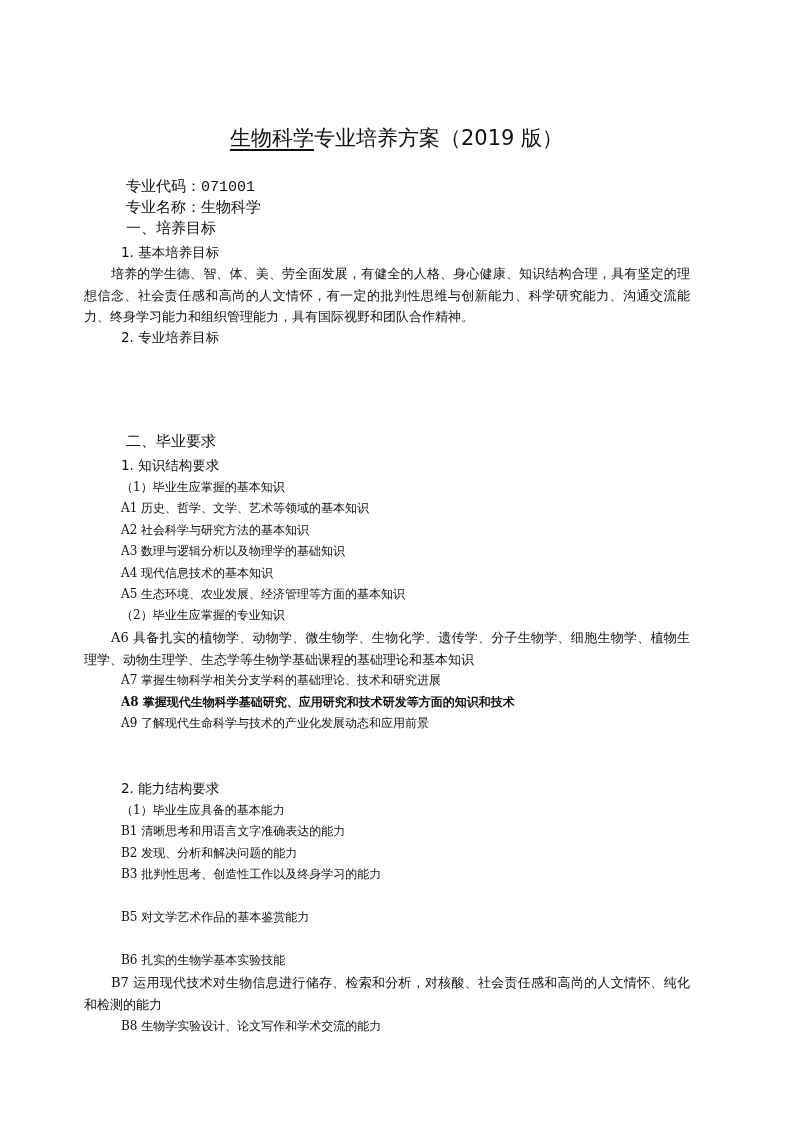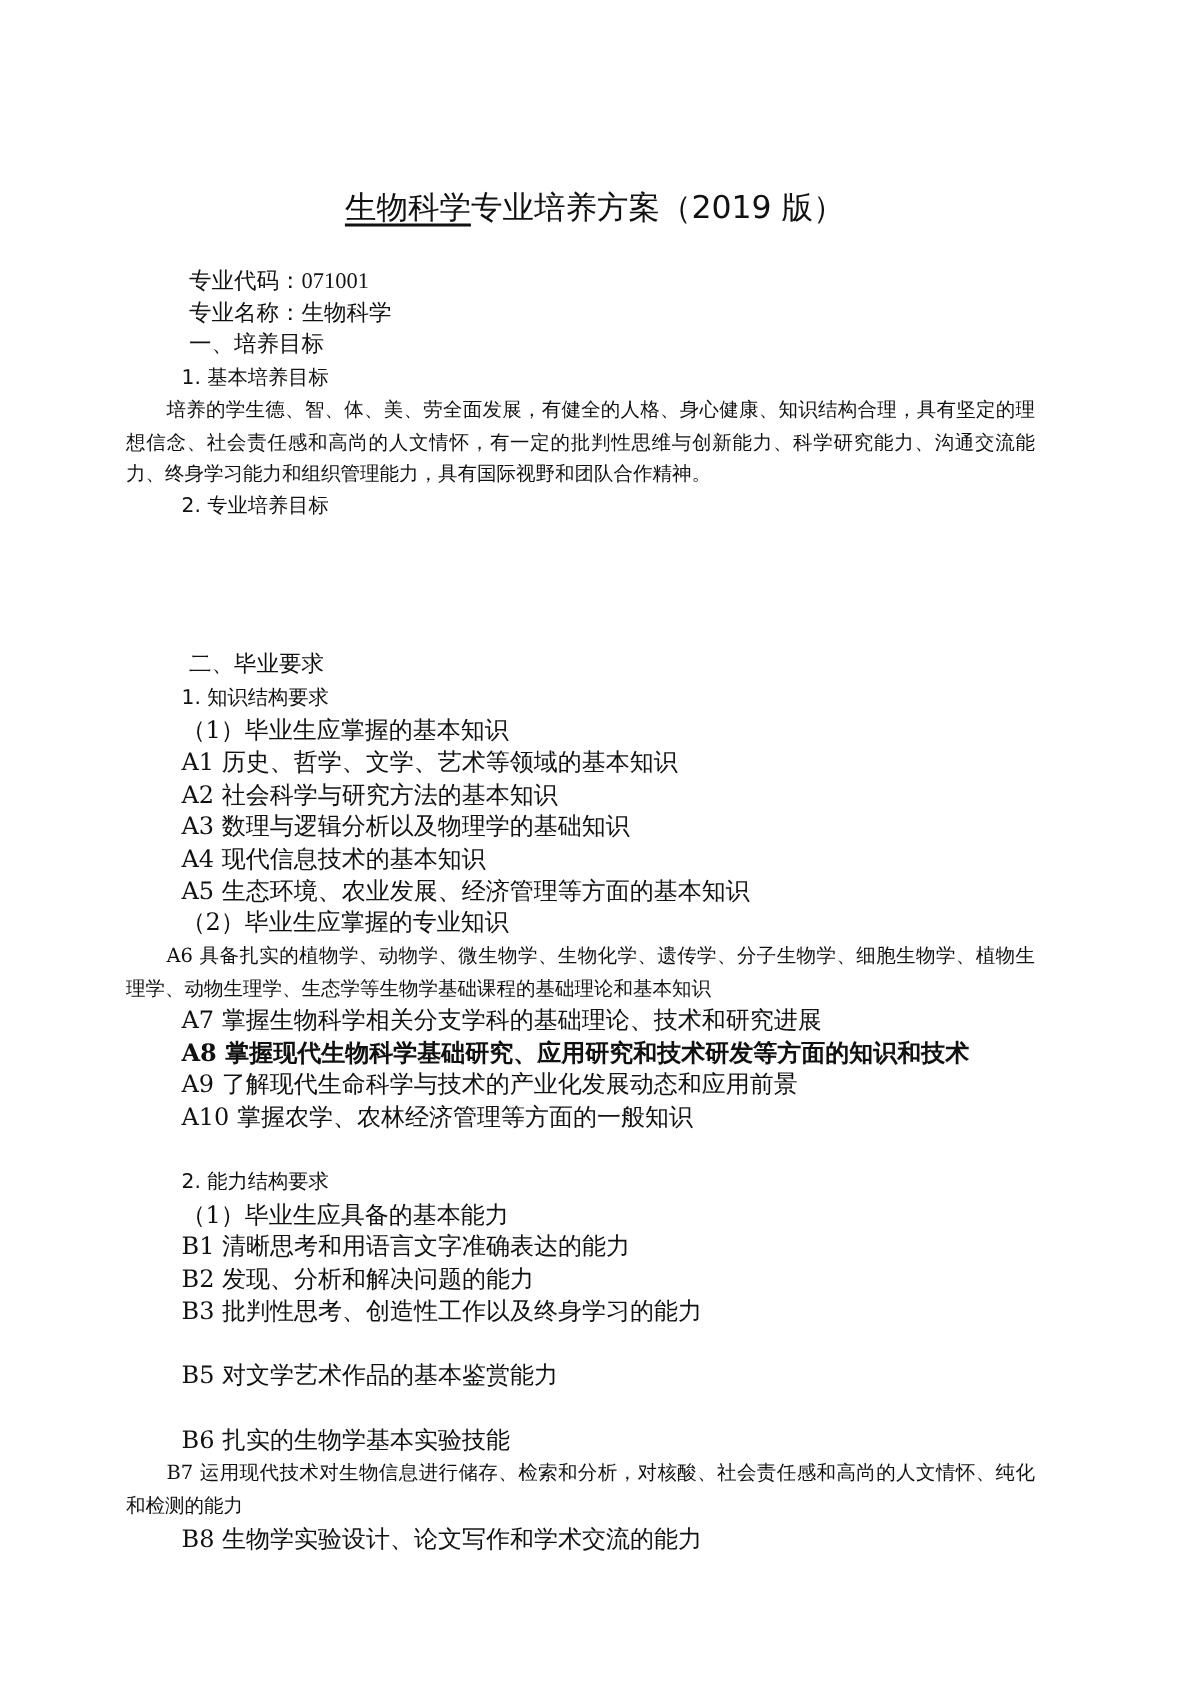--- a/index.html
+++ b/index.html
@@ -2,22 +2,22 @@
 <html><head>
 <meta charset="utf-8">
 <style>
   html, body { margin: 0; padding: 0; background: #ffffff; }
   body { width: 793px; height: 1122px; position: relative; overflow: hidden;
          font-family: "DejaVu Serif", "Liberation Serif", serif; color: #111; }
   .page { position: absolute; left: 0; top: 0; width: 793px; height: 1122px; }
   .title { position: absolute; top: 124px; left: 0; width: 793px; text-align: center;
            font-family: "DejaVu Sans", "Liberation Sans", sans-serif; font-size: 21px; line-height: 28px; }
   .title .ul { text-decoration: underline; text-underline-offset: 4px; }
-  .line { position: absolute; font-size: 16px; line-height: 20px; white-space: nowrap; }
-  .h1 { font-size: 15px; font-family: Liberation Serif, serif; }
+  .line { position: absolute; font-size: 12px; line-height: 20px; white-space: nowrap; }
+  .h1 { font-size: 15px; font-family: Liberation Mono, monospace; }
   .h2 { font-size: 13.5px; font-family: "DejaVu Sans", "Liberation Sans", sans-serif; }
   .para { position: absolute; left: 84px; width: 606px; font-size: 13px; line-height: 21.5px;
           text-indent: 27px; text-align: justify; }
 </style>
 </head>
 <body>
 
 <div class="page">
   <div class="title"><span class="ul">生物科学</span><span>专业培养方案（2019 版）</span></div>
 
@@ -34,21 +34,20 @@
   <div class="line" style="left:121px;top:498px;">A1 历史、哲学、文学、艺术等领域的基本知识</div>
   <div class="line" style="left:121px;top:520px;">A2 社会科学与研究方法的基本知识</div>
   <div class="line" style="left:121px;top:541px;">A3 数理与逻辑分析以及物理学的基础知识</div>
   <div class="line" style="left:121px;top:563px;">A4 现代信息技术的基本知识</div>
   <div class="line" style="left:121px;top:584px;">A5 生态环境、农业发展、经济管理等方面的基本知识</div>
   <div class="line" style="left:121px;top:605px;">（2）毕业生应掌握的专业知识</div>
   <div class="para" style="top:627px;">A6 具备扎实的植物学、动物学、微生物学、生物化学、遗传学、分子生物学、细胞生物学、植物生理学、动物生理学、生态学等生物学基础课程的基础理论和基本知识</div>
   <div class="line" style="left:121px;top:670px;">A7 掌握生物科学相关分支学科的基础理论、技术和研究进展</div>
   <div class="line" style="left:121px;top:692px;font-weight:bold;">A8 掌握现代生物科学基础研究、应用研究和技术研发等方面的知识和技术</div>
   <div class="line" style="left:121px;top:713px;">A9 了解现代生命科学与技术的产业化发展动态和应用前景</div>
-  <div class="line" style="left:121px;top:735px;">A10 掌握农学、农林经济管理等方面的一般知识</div>
 
   <div class="line h2" style="left:121px;top:778px;">2. 能力结构要求</div>
   <div class="line" style="left:121px;top:800px;">（1）毕业生应具备的基本能力</div>
   <div class="line" style="left:121px;top:821px;">B1 清晰思考和用语言文字准确表达的能力</div>
   <div class="line" style="left:121px;top:843px;">B2 发现、分析和解决问题的能力</div>
   <div class="line" style="left:121px;top:864px;">B3 批判性思考、创造性工作以及终身学习的能力</div>
   <div class="line" style="left:121px;top:907px;">B5 对文学艺术作品的基本鉴赏能力</div>
   <div class="line" style="left:121px;top:950px;">B6 扎实的生物学基本实验技能</div>
   <div class="para" style="top:972px;">B7 运用现代技术对生物信息进行储存、检索和分析，对核酸、社会责任感和高尚的人文情怀、纯化和检测的能力</div>
   <div class="line" style="left:121px;top:1016px;">B8 生物学实验设计、论文写作和学术交流的能力</div>

